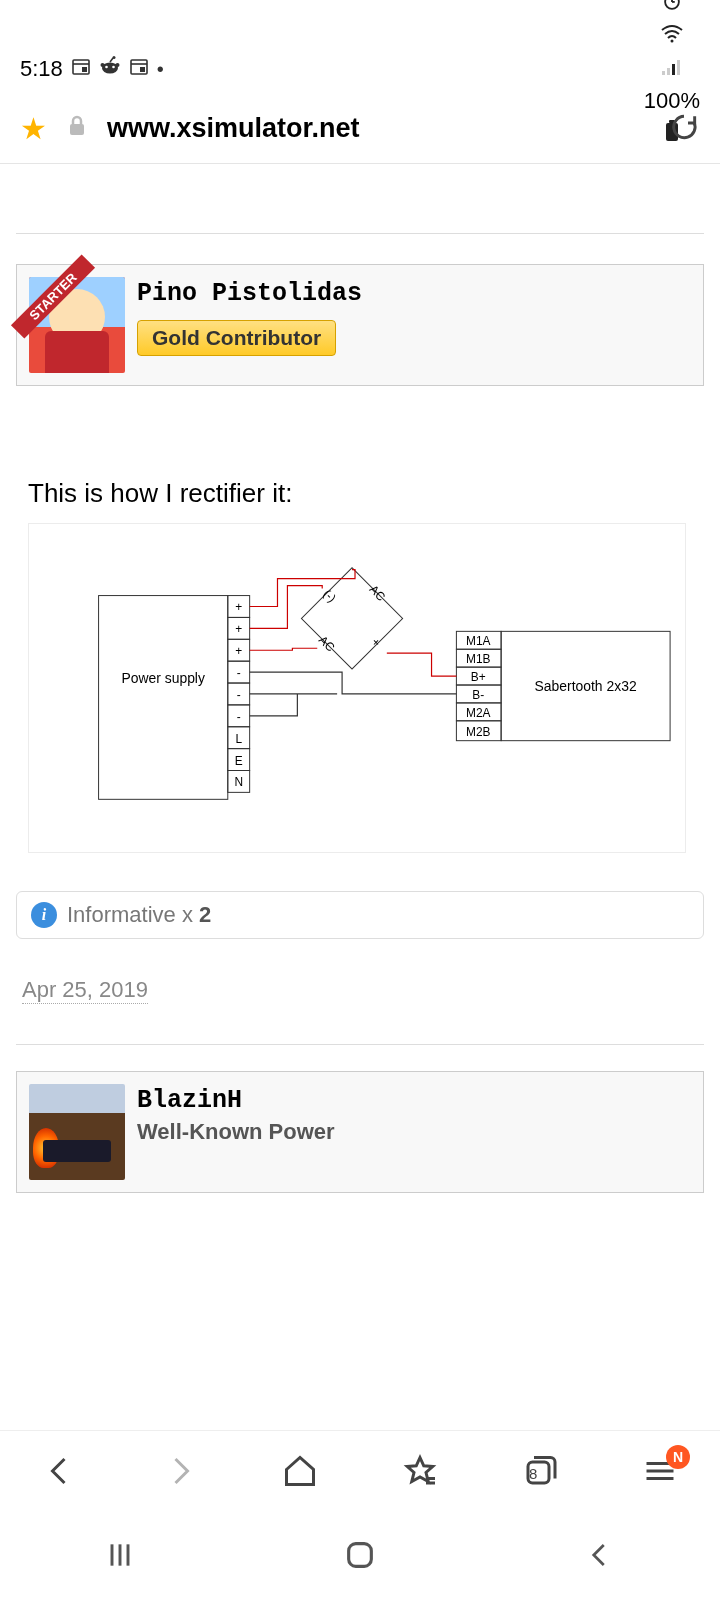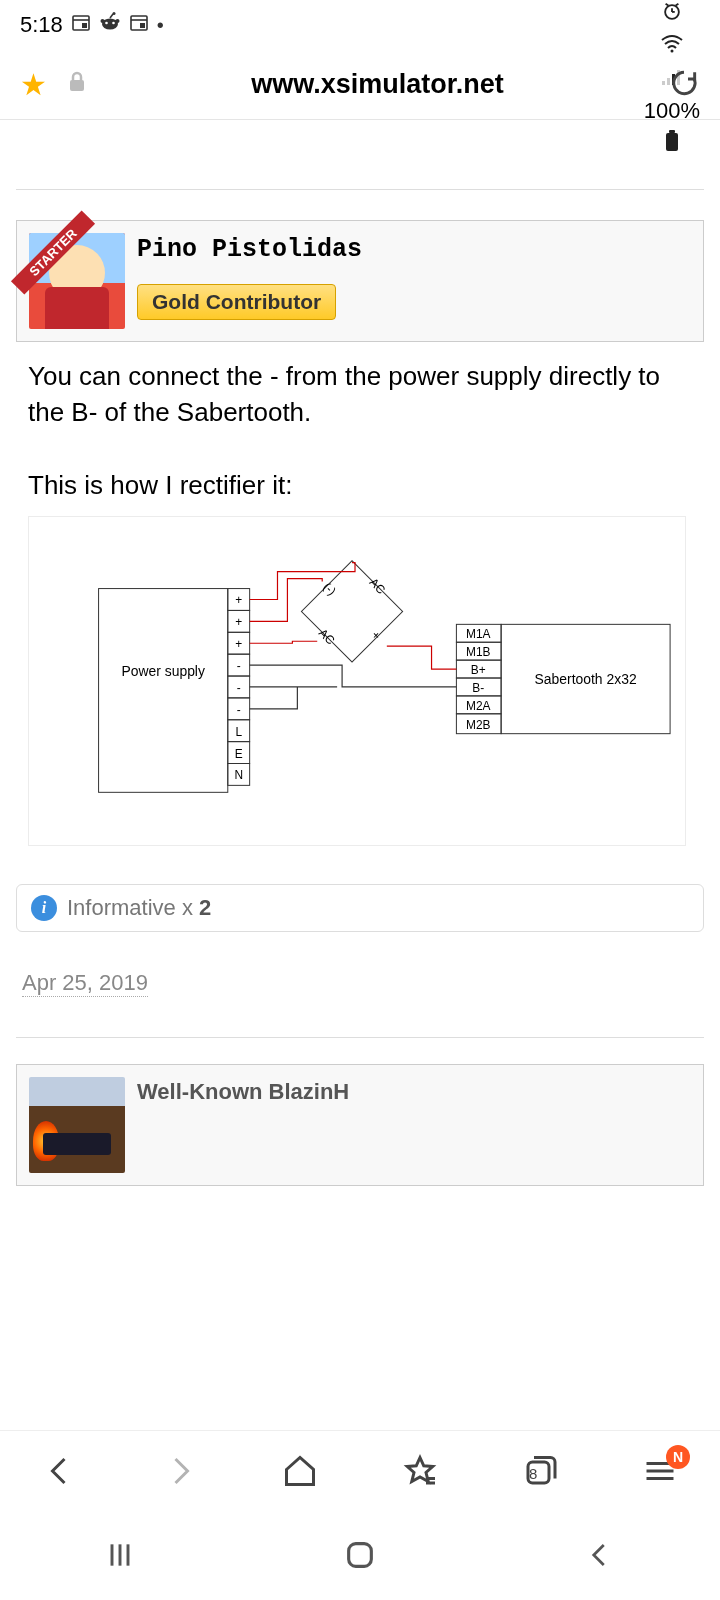--- a/index.html
+++ b/index.html
@@ -1,28 +1,28 @@
 <!DOCTYPE html>
 <html><head>
 <meta charset="utf-8">
 <style>
   * { box-sizing: border-box; }
   body { margin: 0; font-family: Arial, Helvetica, sans-serif; background: #fff; width: 720px; height: 1600px; overflow: hidden; position: relative; color: #000; }
   
   
-  .status-bar { height: 50px; display: flex; justify-content: space-between; padding: 0 20px; font-size: 22px; font-weight: 400; }
+  .status-bar { height: 50px; display: flex; justify-content: space-between; align-items: center; padding: 0 20px; font-size: 22px; font-weight: 400; margin-top: 44px; }
   .status-left { display: flex; align-items: center; gap: 8px; }
   .status-right { display: flex; align-items: center; gap: 6px; flex-direction: column; }
   .status-icon { display:inline-block; }
   
   
   .url-bar { height: 70px; display: flex; align-items: center; padding: 0 20px; gap: 20px; border-bottom: 1px solid #e5e5e5; }
   .star { color: #ffb400; font-size: 30px; }
   .lock { color: #bbb; font-size: 22px; }
-  .url { flex: 1; text-align: center; font-size: 27px; font-weight: 600; }
+  .url { flex: 1; text-align: left; font-size: 27px; font-weight: 600; }
   .reload svg { width: 32px; height: 32px; }
   
   .content { padding: 0 16px; }
   .spacer-top { height: 70px; border-bottom: 1px solid #ddd; margin-bottom: 30px;}
   
   
   .post { border: 1px solid #ccc; margin-bottom: 6px; }
   .post-header { display: flex; padding: 12px; gap: 12px; background:#f8f8f8;}
   .avatar-wrap { position: relative; width: 96px; height: 96px; }
   .avatar1 { width:96px; height:96px; background:#e94b3c; border-radius:2px; overflow:hidden; position:relative; }
@@ -30,21 +30,21 @@
   .avatar1 .face { position:absolute; width:56px; height:56px; background:#fde0b3; border-radius:50%; top:12px; left:20px; }
   .avatar1 .body { position:absolute; bottom:0; left:16px; right:16px; height:42px; background:#c0272d; border-radius:6px 6px 0 0; }
   .ribbon { position:absolute; top:10px; left:-26px; width:100px; text-align:center; background:#c0272d; color:#fff; font-size:13px; font-weight:bold; transform:rotate(-45deg); padding:2px 0; }
   .avatar2 { width:96px; height:96px; background:linear-gradient(#bfcde0 0 30%, #5a3a20 30% 100%); position:relative; border-radius:2px;}
   .avatar2 .car { position:absolute; bottom:18px; left:14px; width:68px; height:22px; background:#1a1a2a; border-radius:3px; }
   .avatar2 .fire { position:absolute; bottom:12px; left:4px; width:26px; height:40px; background:radial-gradient(circle at center,#ffcc33,#ff6600,#c21a00); border-radius:50% 50% 40% 40%; }
   
   .user-meta { display:flex; flex-direction:column; gap:4px; padding-top:2px; }
   .username { font-size:25px; font-weight:700;font-family:Liberation Mono, monospace; }
   .usertitle { font-size:22px; font-weight:600; color:#555; }
-  .badge { display:inline-block; background:linear-gradient(#ffe082,#ffca28); border:1px solid #d6a100; color:#333; font-size:21px; font-weight:700; padding:5px 14px; border-radius:4px; margin-top:16px; width:fit-content; }
+  .badge { display:inline-block; background:linear-gradient(#ffe082,#ffca28); border:1px solid #d6a100; color:#333; font-size:21px; font-weight:700; padding:5px 14px; border-radius:4px; margin-top:8px; width:fit-content; }
   
   .post-body { padding: 10px 18px 18px 12px; font-size: 26px; line-height:1.4; }
   
   
   .diagram { border:1px solid #ececec; margin-top:12px; background:#fff; height:330px; position:relative; }
   .diagram svg { width:100%; height:100%; }
   .diag-text { font-size:14px; font-family:Arial; }
   .diag-text-sm { font-size:12px; font-family:Arial; }
   
   
@@ -169,21 +169,21 @@
         <div class="ribbon">STARTER</div>
       </div>
       <div class="user-meta">
         <span class="username">Pino Pistolidas</span>
         <span class="badge">Gold Contributor</span>
       </div>
     </div>
   </div>
   
   <div class="post-body">
-    <span>You can connect the - from the power supply directly to the B- of the Sabertooth.</span><br>
+    <br>
     <br>
     <span>This is how I rectifier it:</span>
     
     <div class="diagram">
       <svg viewBox="0 0 640 330">
 
         <rect x="60" y="72" width="130" height="205" fill="none" stroke="#333"></rect>
         <text x="125" y="160" text-anchor="middle" class="diag-text">Power supply</text>
 
         <g>
@@ -257,21 +257,22 @@
   
   <div class="post">
     <div class="post-header">
       <div class="avatar-wrap">
         <div class="avatar2">
             <div class="fire"></div>
             <div class="car"></div>
           </div>
       </div>
       <div class="user-meta">
-        <span class="usertitle">Well-Known BlazinH</span>
+        <span class="username">BlazinH</span>
+        <span class="usertitle">Well-Known Power</span>
       </div>
     </div>
   </div>
   
 </div>
 
 <div class="bottom-toolbar">
   <div class="bt-btn">
     <svg viewBox="0 0 24 24">
         <polyline points="15,4 7,12 15,20"></polyline>

